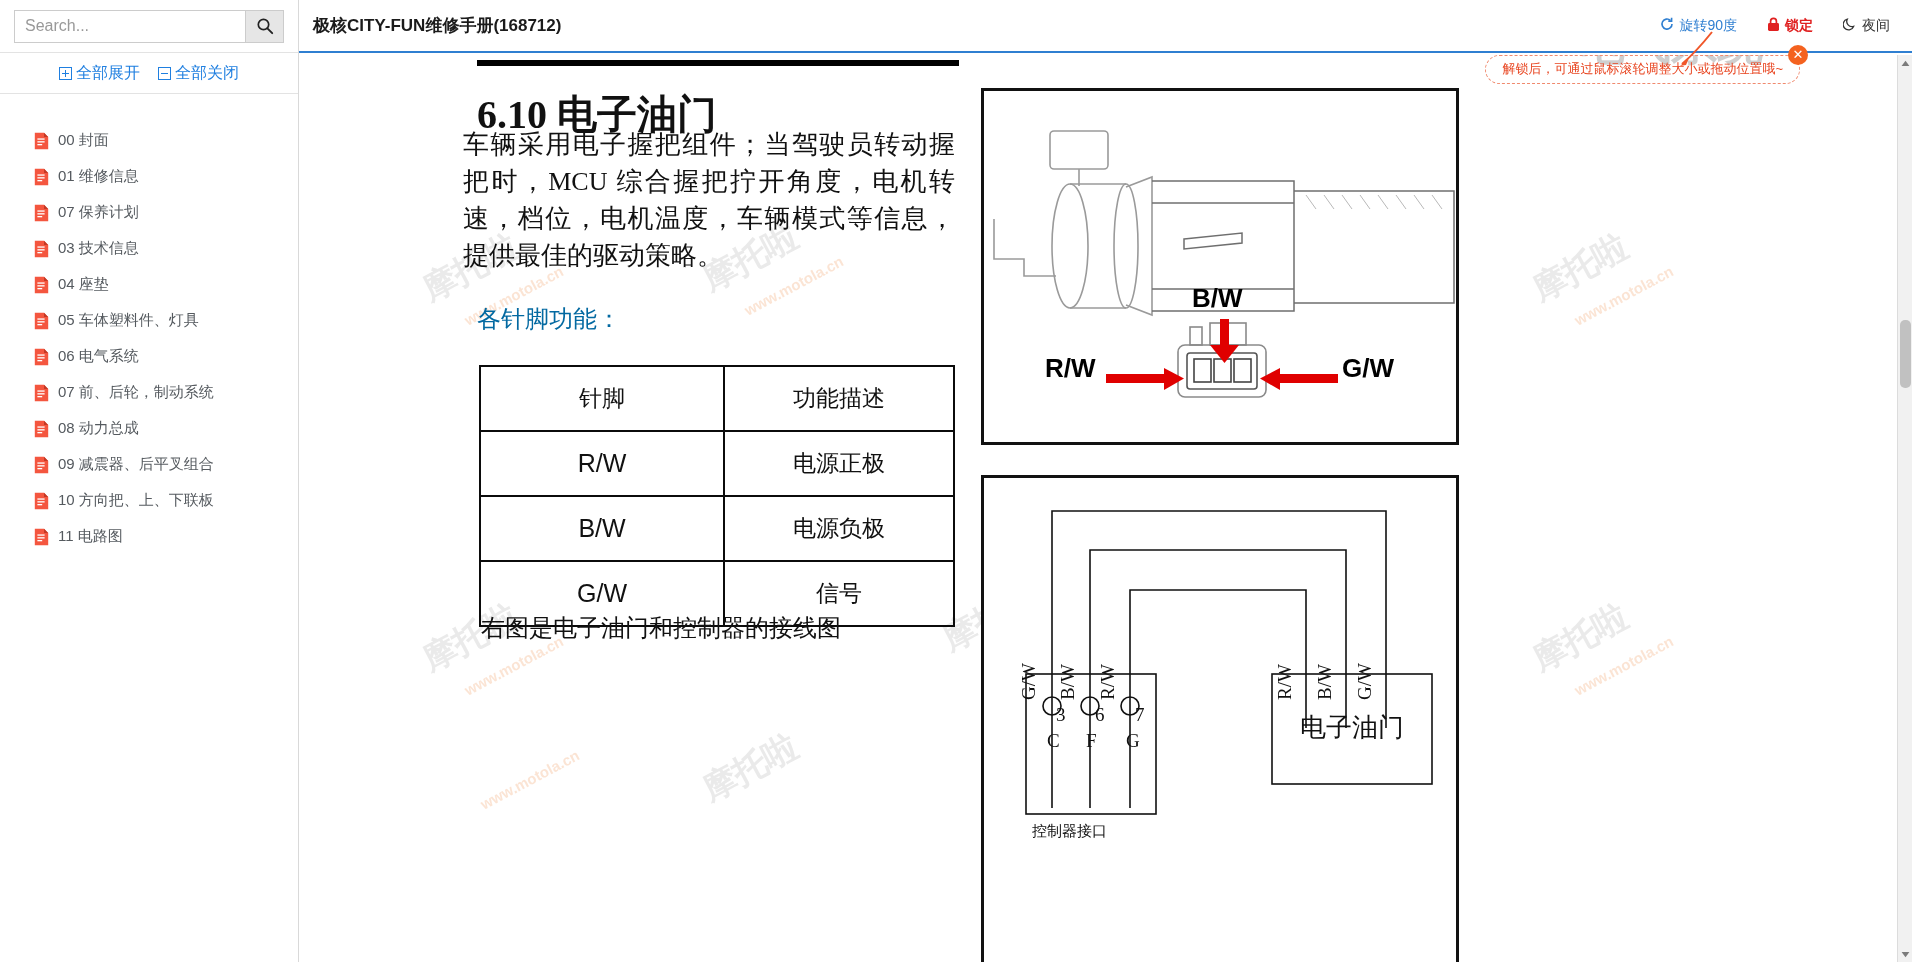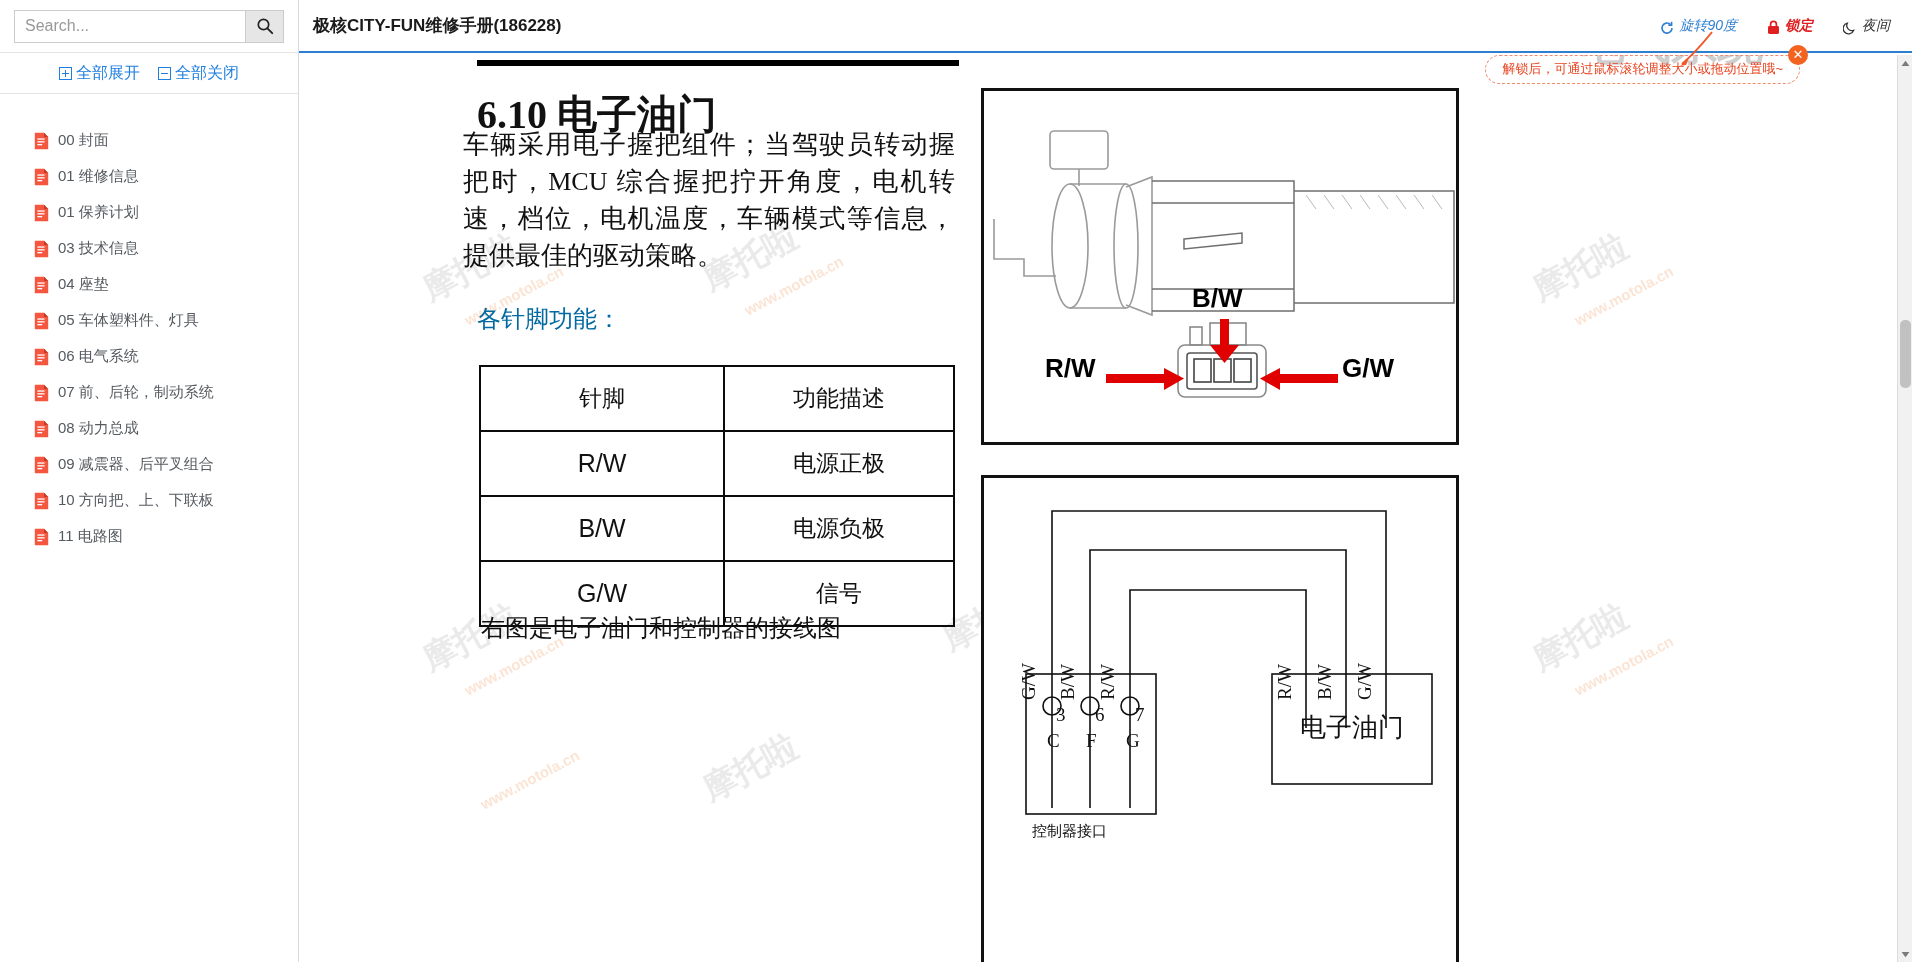--- a/index.html
+++ b/index.html
@@ -77,24 +77,23 @@
     height: 53px; border-bottom: 2px solid #2f7fd1;
     display: flex; align-items: center; padding: 0 22px 0 14px;
     position: relative; background: #fff;
   }
   .doc-title {
     font-size: 17px; font-weight: bold; color: #1b1b1b;
     font-family: "Liberation Sans", sans-serif; letter-spacing: 0;
   }
   .topbar-actions { margin-left: auto; display: flex; align-items: center; gap: 30px; }
   .tb-action {
-    display: inline-flex; align-items: flex-end; gap: 5px;
+    display: inline-flex; align-items: flex-start; gap: 5px;
     font-size: 14px; cursor: pointer; white-space: nowrap;
     font-family: "Liberation Sans", sans-serif;
-    font-style: italic;
   }
   .tb-rotate { color: #2f7fd1; }
   .tb-lock { color: #e02020; font-weight: bold; }
   .tb-night { color: #333333; }
 
   
   .hamburger {
     position: absolute; left: 14px; top: 72px;
     width: 22px; height: 17px; cursor: pointer;
     display: flex; flex-direction: column; justify-content: space-between;
@@ -274,21 +273,21 @@
           <span class="chapter-label">01 维修信息</span>
         </div>
         <div class="chapter">
           <svg class="doc-icon" viewBox="0 0 15 18">
             <path d="M0.8 0.8 H10 L14.2 5 V17.2 H0.8 Z" fill="#f4563f"></path>
             <path d="M10 0.8 L14.2 5 H10 Z" fill="#c33a26"></path>
             <rect x="3.4" y="6.4" width="7.2" height="1.3" fill="#fff"></rect>
             <rect x="3.4" y="9.2" width="7.2" height="1.3" fill="#fff"></rect>
             <rect x="3.4" y="12" width="4.8" height="1.3" fill="#fff"></rect>
           </svg>
-          <span class="chapter-label">01 保养计划</span>
+          <span class="chapter-label">07 保养计划</span>
         </div>
         <div class="chapter">
           <svg class="doc-icon" viewBox="0 0 15 18">
             <path d="M0.8 0.8 H10 L14.2 5 V17.2 H0.8 Z" fill="#f4563f"></path>
             <path d="M10 0.8 L14.2 5 H10 Z" fill="#c33a26"></path>
             <rect x="3.4" y="6.4" width="7.2" height="1.3" fill="#fff"></rect>
             <rect x="3.4" y="9.2" width="7.2" height="1.3" fill="#fff"></rect>
             <rect x="3.4" y="12" width="4.8" height="1.3" fill="#fff"></rect>
           </svg>
           <span class="chapter-label">03 技术信息</span>
@@ -372,21 +371,21 @@
             <rect x="3.4" y="12" width="4.8" height="1.3" fill="#fff"></rect>
           </svg>
           <span class="chapter-label">11 电路图</span>
         </div>
       </div>
   </div>
 
   <div class="main">
 
     <div class="topbar">
-      <div class="doc-title">极核CITY-FUN维修手册(186228)</div>
+      <div class="doc-title">极核CITY-FUN维修手册(168712)</div>
       <div class="topbar-actions">
         <span class="tb-action tb-rotate">
           <svg width="14" height="14" viewBox="0 0 14 14">
             <path d="M12 7a5 5 0 1 1-1.6-3.6" fill="none" stroke="#2f7fd1" stroke-width="1.6"></path>
             <path d="M11.6 0.8 L11.6 4.1 L8.3 4.1" fill="none" stroke="#2f7fd1" stroke-width="1.6"></path>
           </svg>
           <span>旋转90度</span>
         </span>
         <span class="tb-action tb-lock">
           <svg width="13" height="15" viewBox="0 0 13 15">

